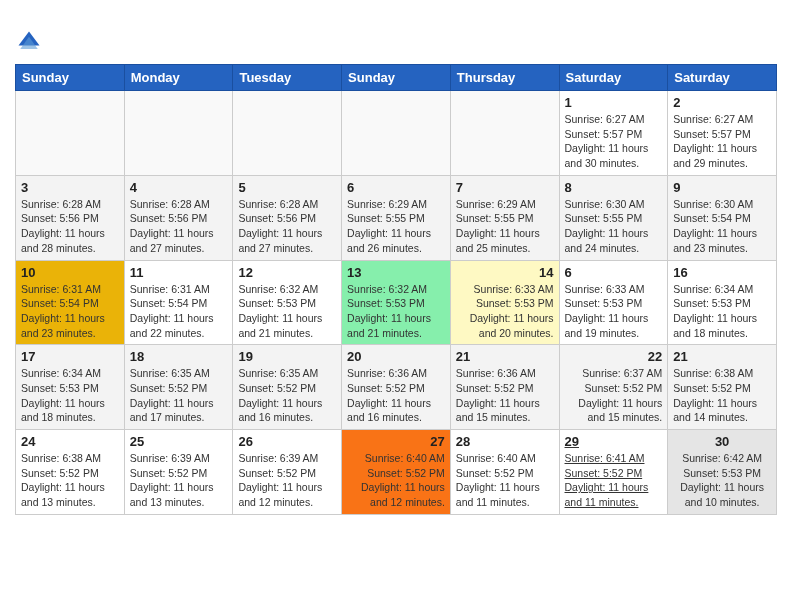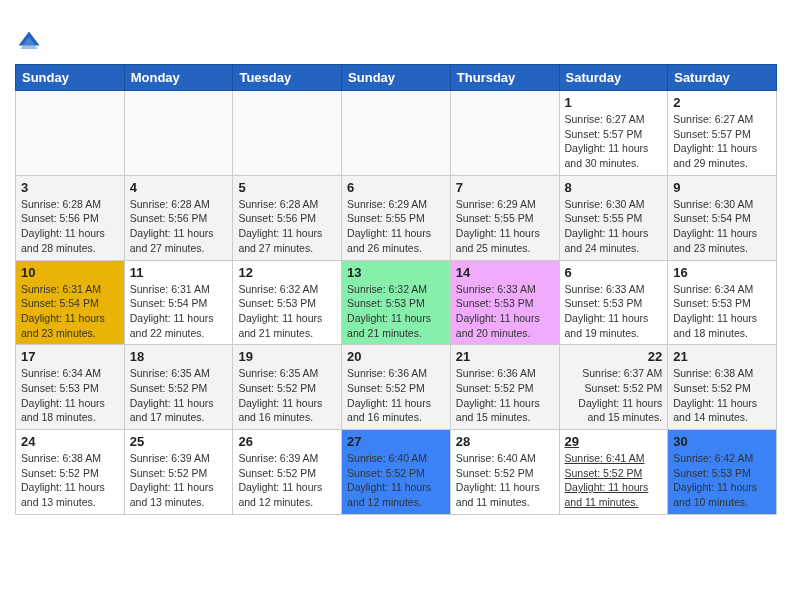--- a/index.html
+++ b/index.html
@@ -212,21 +212,21 @@
             <div class="day-info" style="white-space: pre-line;">Sunrise: 6:32 AM
 Sunset: 5:53 PM
 Daylight: 11 hours and 21 minutes.</div>
           </td>
           <td style="background: #86efac;">
             <span class="day-number">13</span>
             <div class="day-info" style="white-space: pre-line;">Sunrise: 6:32 AM
 Sunset: 5:53 PM
 Daylight: 11 hours and 21 minutes.</div>
           </td>
-          <td style="background: #f0abfc;">
+          <td style="background: #fef9c3; text-align: right;">
             <span class="day-number">14</span>
             <div class="day-info" style="white-space: pre-line;">Sunrise: 6:33 AM
 Sunset: 5:53 PM
 Daylight: 11 hours and 20 minutes.</div>
           </td>
           <td style="background: rgb(255, 255, 255);">
             <span class="day-number">6</span>
             <div class="day-info" style="white-space: pre-line;">Sunrise: 6:33 AM
 Sunset: 5:53 PM
 Daylight: 11 hours and 19 minutes.</div>
@@ -294,39 +294,39 @@
             <div class="day-info" style="white-space: pre-line;">Sunrise: 6:39 AM
 Sunset: 5:52 PM
 Daylight: 11 hours and 13 minutes.</div>
           </td>
           <td style="background: rgb(255, 255, 255);">
             <span class="day-number">26</span>
             <div class="day-info" style="white-space: pre-line;">Sunrise: 6:39 AM
 Sunset: 5:52 PM
 Daylight: 11 hours and 12 minutes.</div>
           </td>
-          <td style="background: #3b82f6;">
+          <td style="background: #f97316; text-align: right;">
             <span class="day-number">27</span>
             <div class="day-info" style="white-space: pre-line;">Sunrise: 6:40 AM
 Sunset: 5:52 PM
 Daylight: 11 hours and 12 minutes.</div>
           </td>
           <td style="background: rgb(255, 255, 255);">
             <span class="day-number">28</span>
             <div class="day-info" style="white-space: pre-line;">Sunrise: 6:40 AM
 Sunset: 5:52 PM
 Daylight: 11 hours and 11 minutes.</div>
           </td>
           <td style="background: rgb(255, 255, 255); text-decoration: underline;">
             <span class="day-number">29</span>
             <div class="day-info" style="white-space: pre-line;">Sunrise: 6:41 AM
 Sunset: 5:52 PM
 Daylight: 11 hours and 11 minutes.</div>
           </td>
-          <td style="background: #3b82f6;">
+          <td style="background: #e5e5e5; text-align: center;">
             <span class="day-number">30</span>
             <div class="day-info" style="white-space: pre-line;">Sunrise: 6:42 AM
 Sunset: 5:53 PM
 Daylight: 11 hours and 10 minutes.</div>
           </td>
         </tr>
       </tbody>
   </table>
 </div>
 

